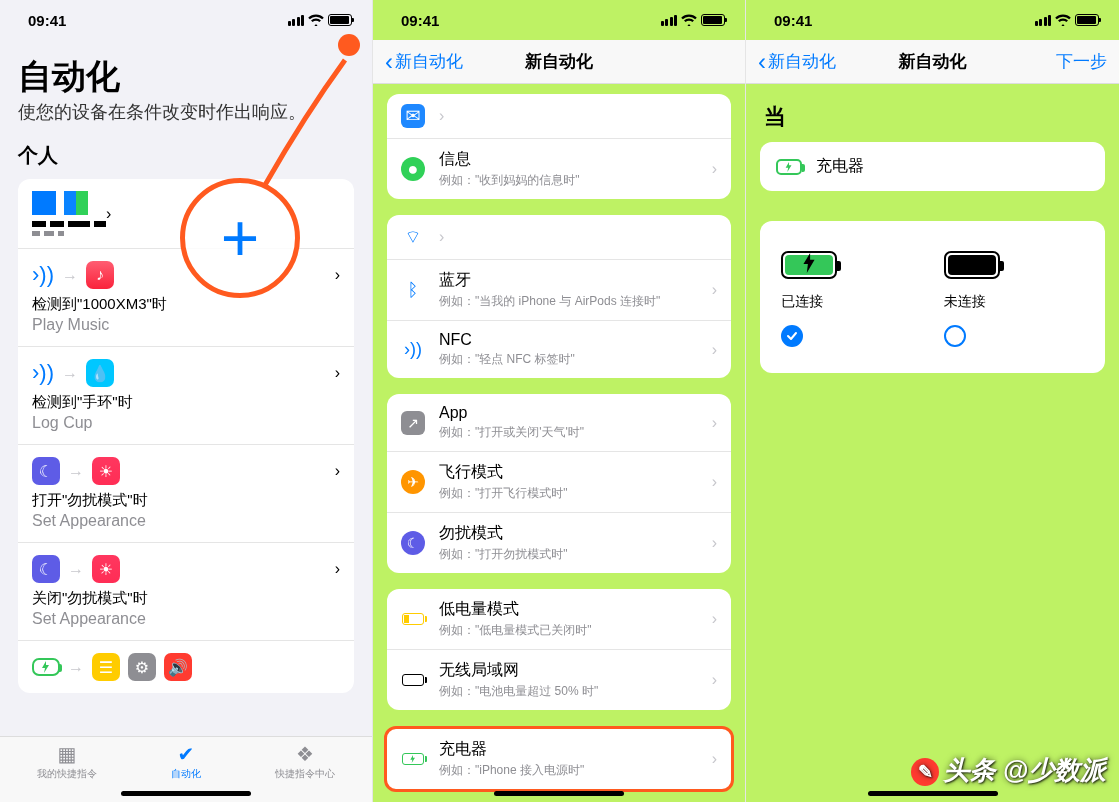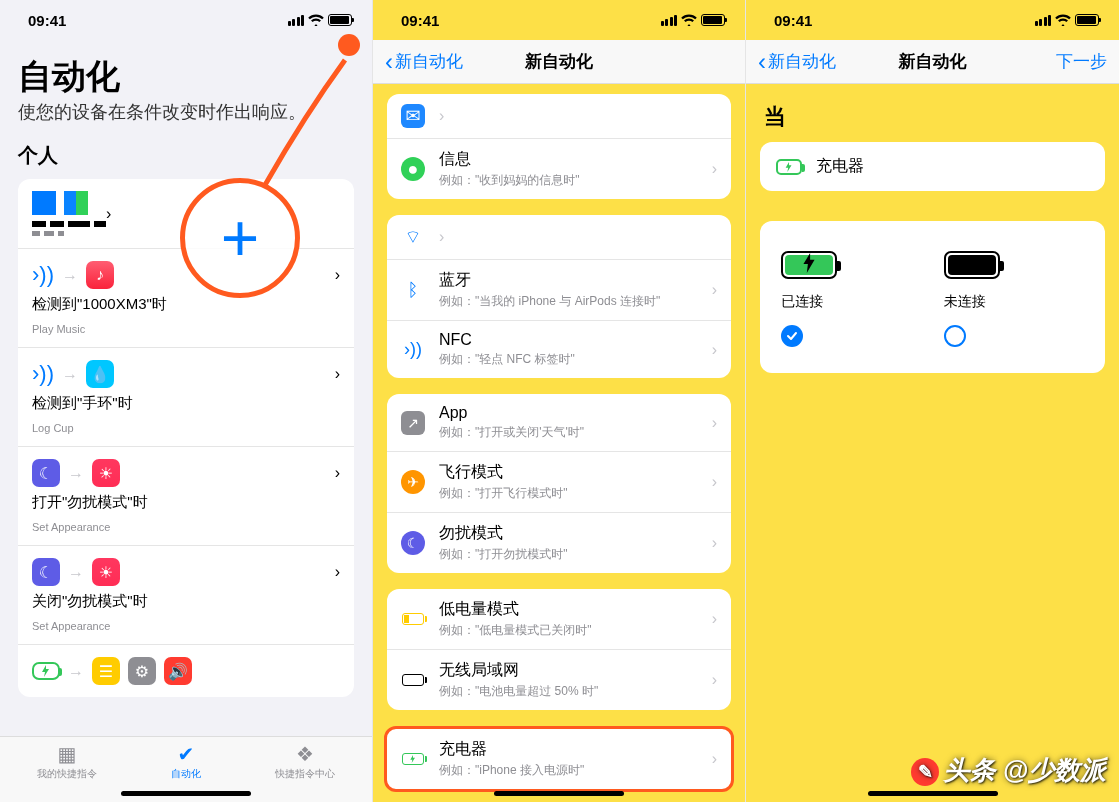--- a/index.html
+++ b/index.html
@@ -14,21 +14,21 @@
   .stage {
     display: flex;
     gap: 0;
     width: 1120px;
     height: 802px;
   }
   .phone {
     width: 373px;
     height: 802px;
     position: relative;
-    background: #fde047;
+    background: #bef264;
     overflow: hidden;
     border-right: 1px solid #e5e5e5;
     text-decoration: underline;
   }
   .phone:last-child { border-right: none; }
   .phone .content { position:absolute; inset:0; }
 
   
   .status { height:40px; display:flex; align-items:center; justify-content:space-between; padding:0 20px 0 28px; font-size:15px; font-weight:600; background:transparent; }
   .status .right { display:flex; align-items:center; gap:4px; }
@@ -60,21 +60,21 @@
   .ic.cup{ background:#00c7ff;}
   .ic.notes{ background:#ffcc00;}
   .ic.gear{ background:#8e8e93; color:#fff;}
   .ic.speaker{ background:#ff3b30;}
   .ic.charge{ border:2px solid #34c759; color:#34c759; background:#fff; border-radius:7px; position:relative; width:28px; height:18px;}
   .ic.charge:after{content:"";position:absolute;right:-4px;top:4px;width:3px;height:8px;background:#34c759;border-radius:0 2px 2px 0;}
   .bluesig{ color:#007aff; font-size:22px;}
   .arrow{ color:#c7c7cc; font-size:16px; }
   .row-body{ margin-top:6px; }
   .row-body .t{ font-size:15px; }
-  .row-body .d{ font-size:11px; color:#8e8e93; margin-top:9px;}
+  .row-body .d{ font-size:16px; color:#8e8e93; margin-top:2px;}
   .auto-item{ padding:12px 14px; border-top:0.5px solid #e5e5e5;}
   .card .auto-item:first-child{ border-top:none;}
   .pixel-blocks{display:flex;gap:8px;}
   .pb{width:24px;height:24px;background:#007aff;}
   .pb2{width:24px;height:24px;background:linear-gradient(90deg,#0a84ff 50%,#30d158 50%);}
   .dashes{display:flex;gap:4px;margin-top:6px;flex-wrap:wrap;}
   .dashes span{height:6px;background:#000;}
 
   
   .s2 .wrap{ padding:0 14px; height:calc(100% - 84px); overflow:hidden;}

